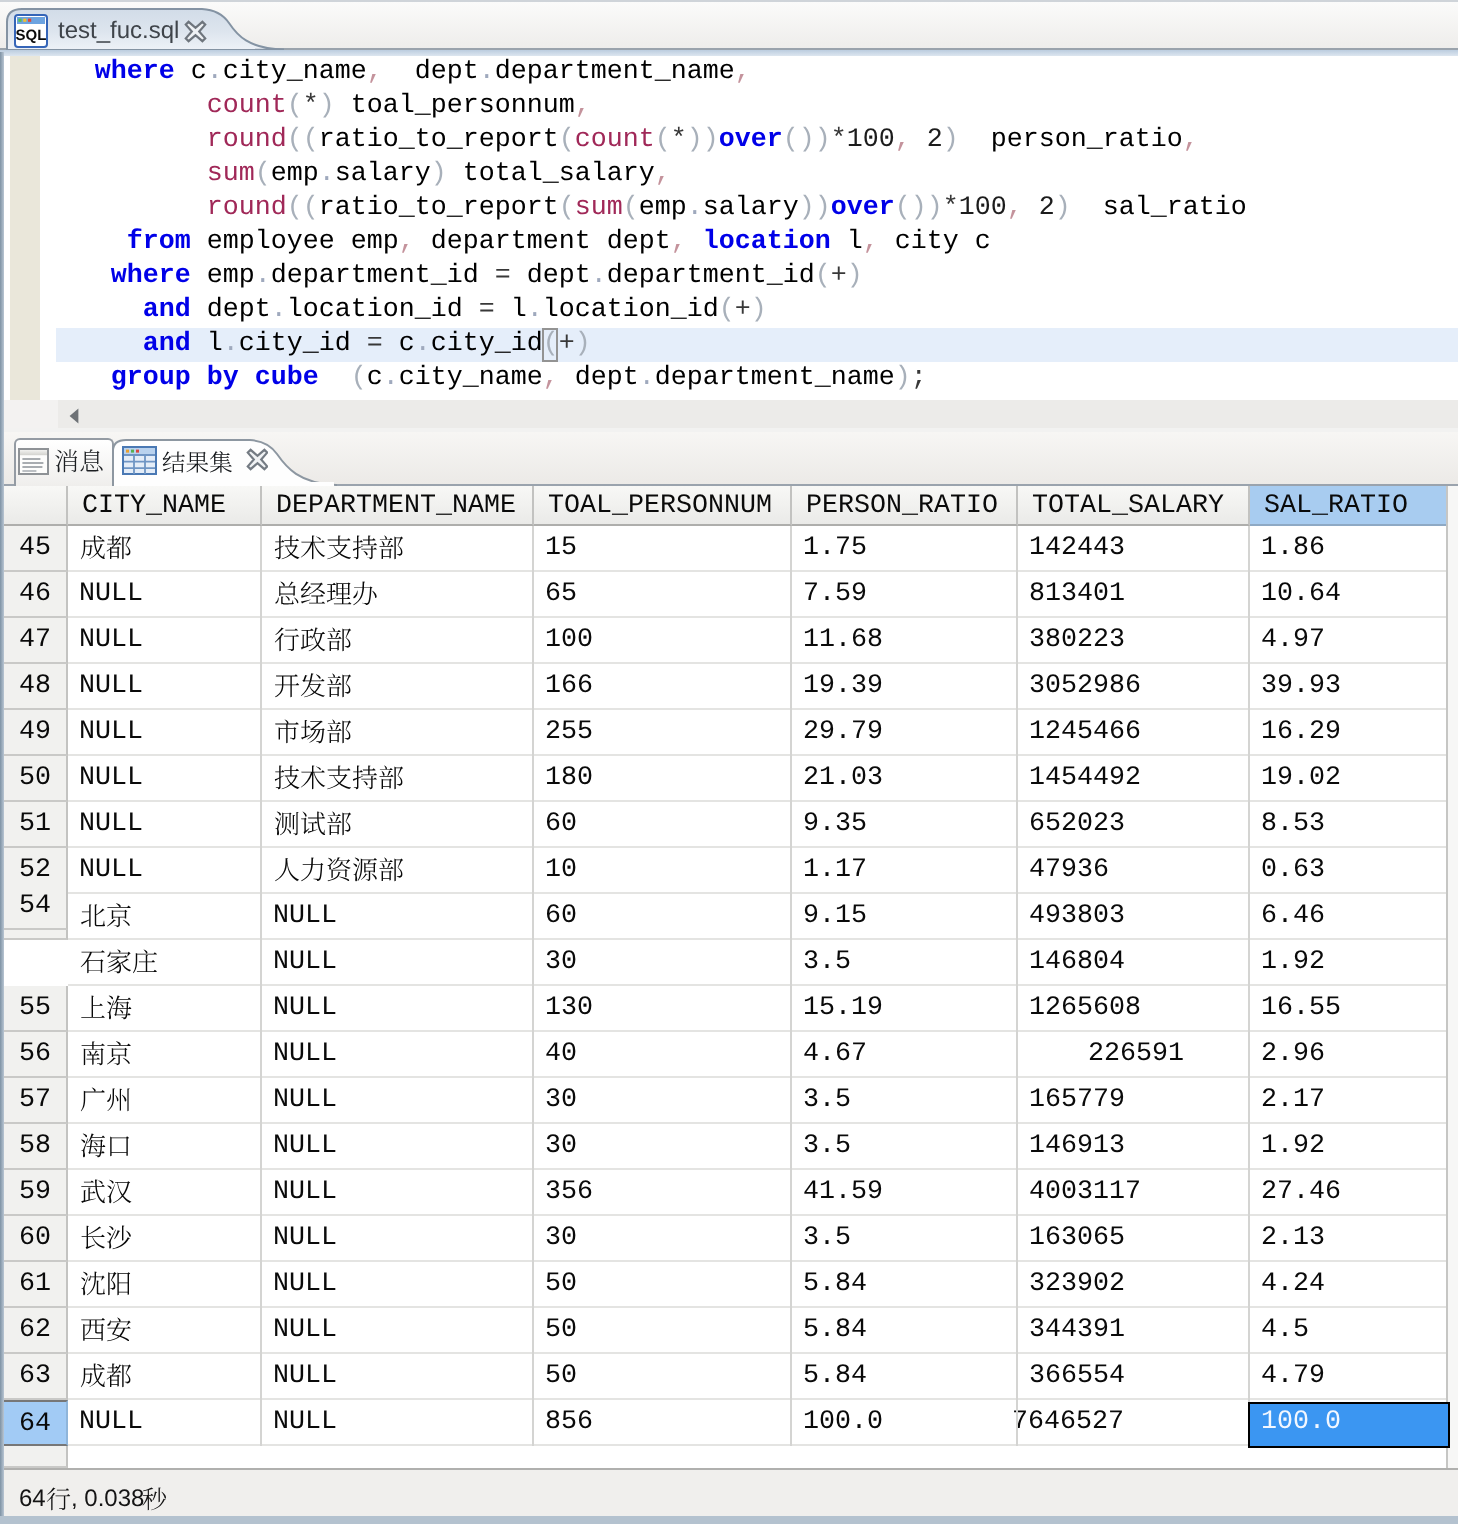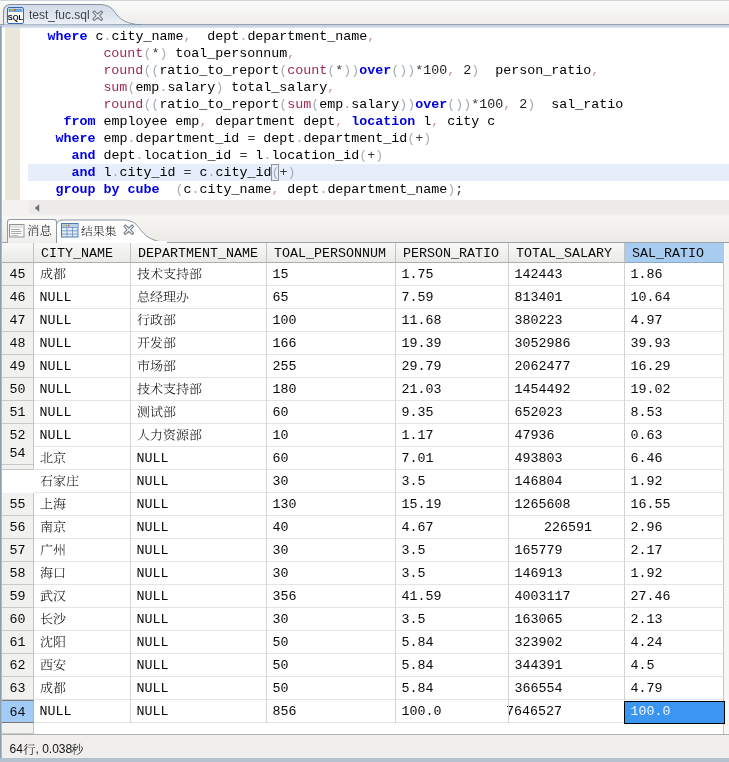--- a/index.html
+++ b/index.html
@@ -243,21 +243,21 @@
 <div class="abs mono" style="left:39.5px;top:358.5px">NULL</div>
 <svg style="position:absolute;left:136.5px;top:359.4px;overflow:visible" width="41" height="15">
       <g transform="scale(1.0000)" fill="#0a0a0a">
         <use href="#u5e02" x="0"></use>
         <use href="#u573a" x="13"></use>
         <use href="#u90e8" x="26"></use>
       </g>
     </svg>
 <div class="abs mono" style="left:272.5px;top:358.5px">255</div>
 <div class="abs mono" style="left:401.5px;top:358.5px">29.79</div>
-<div class="abs mono" style="left:514.5px;top:358.5px">2062477</div>
+<div class="abs mono" style="left:514.5px;top:358.5px">1245466</div>
 <div class="abs mono" style="left:630.5px;top:358.5px">16.29</div>
 <div class="ncell mono" style="left:2px;top:378px;width:32px;height:23px;padding-top:3.5px">50</div>
 <div class="abs" style="left:34px;top:400px;width:690px;height:1px;background:#e4e4e2"></div>
 <div class="abs mono" style="left:39.5px;top:381.5px">NULL</div>
 <svg style="position:absolute;left:136.5px;top:382.4px;overflow:visible" width="67" height="15">
       <g transform="scale(1.0000)" fill="#0a0a0a">
         <use href="#u6280" x="0"></use>
         <use href="#u672f" x="13"></use>
         <use href="#u652f" x="26"></use>
         <use href="#u6301" x="39"></use>
@@ -301,21 +301,21 @@
 <div class="ncell mono" style="left:2px;top:447px;width:32px;height:23px;padding-top:3.5px">53</div>
 <div class="abs" style="left:34px;top:469px;width:690px;height:1px;background:#e4e4e2"></div>
 <svg style="position:absolute;left:39.5px;top:451.4px;overflow:visible" width="28" height="15">
       <g transform="scale(1.0000)" fill="#0a0a0a">
         <use href="#u5317" x="0"></use>
         <use href="#u4eac" x="13"></use>
       </g>
     </svg>
 <div class="abs mono" style="left:136.5px;top:450.5px">NULL</div>
 <div class="abs mono" style="left:272.5px;top:450.5px">60</div>
-<div class="abs mono" style="left:401.5px;top:450.5px">7.01</div>
+<div class="abs mono" style="left:401.5px;top:450.5px">9.15</div>
 <div class="abs mono" style="left:514.5px;top:450.5px">493803</div>
 <div class="abs mono" style="left:630.5px;top:450.5px">6.46</div>
 <div class="ncell mono" style="left:2px;top:442px;width:32px;height:23px;padding-top:3.5px">54</div>
 <div class="abs" style="left:34px;top:492px;width:690px;height:1px;background:#e4e4e2"></div>
 <svg style="position:absolute;left:39.5px;top:474.4px;overflow:visible" width="41" height="15">
       <g transform="scale(1.0000)" fill="#0a0a0a">
         <use href="#u77f3" x="0"></use>
         <use href="#u5bb6" x="13"></use>
         <use href="#u5e84" x="26"></use>
       </g>

